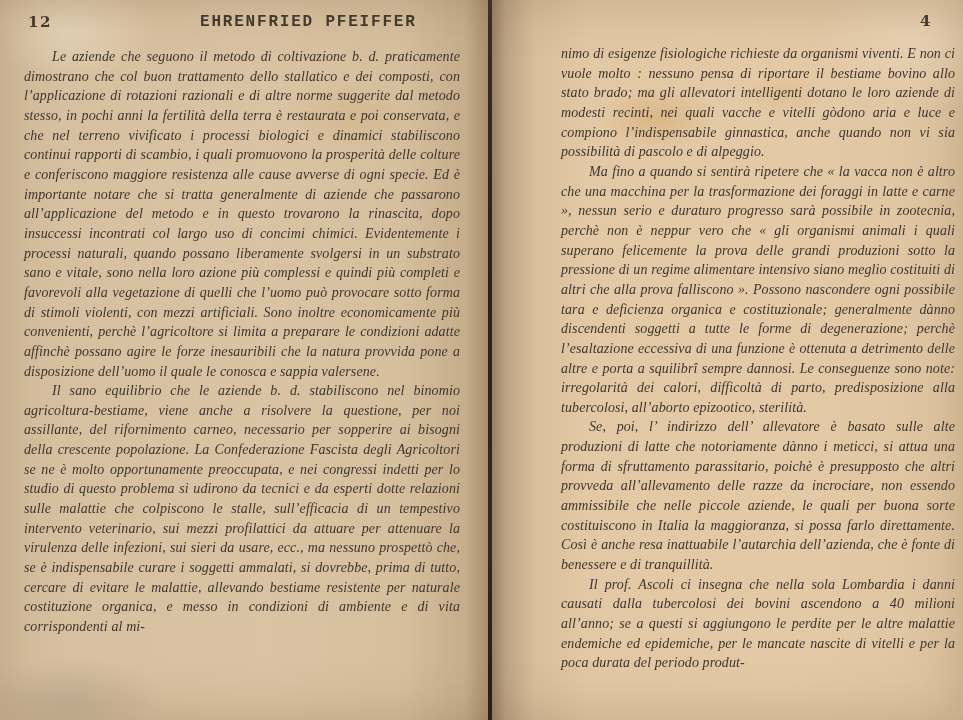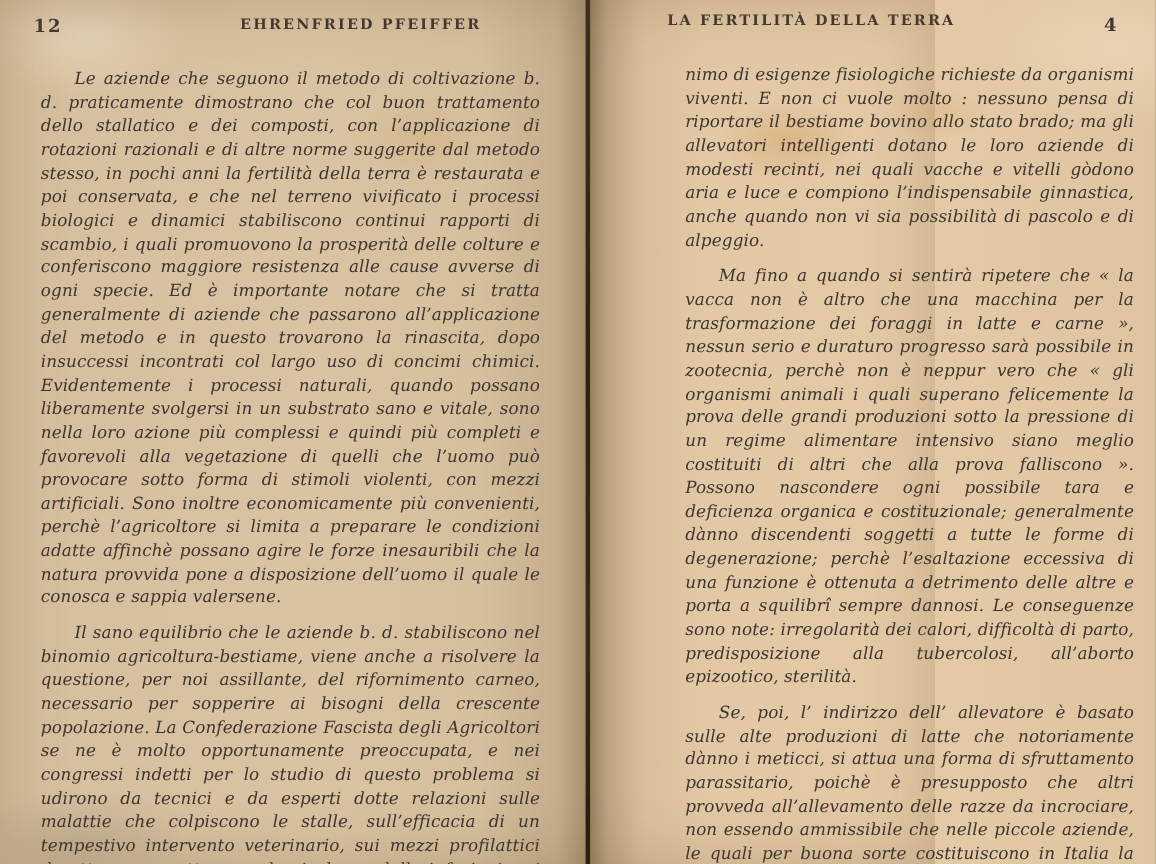--- a/index.html
+++ b/index.html
@@ -5,21 +5,21 @@
   html, body {
     margin: 0;
     padding: 0;
     width: 963px;
     height: 720px;
     overflow: hidden;
     background: #b8a183;
   }
   .book {
     position: relative;
-    width: 779px;
+    width: 963px;
     height: 720px;
     font-family: "DejaVu Serif", "Liberation Serif", serif;
     color: #3c3630;
   }
   .page {
     position: absolute;
     top: 0;
     height: 720px;
     overflow: hidden;
   }
@@ -58,42 +58,43 @@
   .header { position: absolute; top: 0; left: 0; right: 0; height: 40px; }
   .page-num {
     position: absolute;
     font-size: 15px;
     letter-spacing: 1.5px;
     font-weight: 700;
     color: #41392f;
   }
   .running-title {
     position: absolute;
-    font-size: 12px;
+    font-size: 16px;
     font-weight: 700;
     letter-spacing: 1.8px;
     color: #41392f;
     white-space: nowrap;
+    font-family: Liberation Mono, monospace;
   }
   .pn-left  { left: 28px;  top: 13px; }
   .rt-left  { left: 200px; top: 13px; }
   .rt-right { left: 64px;  top: 10px; }
   .pn-right { left: 428px; top: 12px; }
   .text-block {
     position: absolute;
     text-align: justify;
     font-style: italic;
     font-size: 14px;
     line-height: 19.65px;
     letter-spacing: 0.1px;
     color: #3c3630;
   }
   .tb-left  { top: 47px; left: 24px; width: 436px; height: 660px; }
   .tb-right { top: 44px; left: 69px; width: 394px; height: 670px; }
-  .para { margin: 10px; text-indent: 28px; }
+  .para { margin: 0; text-indent: 28px; font-family: Liberation Serif, serif; }
   .para.no-indent { text-indent: 0; }
 </style>
 </head>
 <body>
 
 <div class="book">
 
   <div class="page page-left">
     <div class="header">
       <span class="page-num pn-left">12</span>
@@ -102,21 +103,20 @@
     <div class="text-block tb-left">
       <p class="para">Le aziende che seguono il metodo di coltivazione b. d. praticamente dimostrano che col buon trattamento dello stallatico e dei composti, con l’applicazione di rotazioni razionali e di altre norme suggerite dal metodo stesso, in pochi anni la fertilità della terra è restaurata e poi conservata, e che nel terreno vivificato i processi biologici e dinamici stabiliscono continui rapporti di scambio, i quali promuovono la prosperità delle colture e conferiscono maggiore resistenza alle cause avverse di ogni specie. Ed è importante notare che si tratta generalmente di aziende che passarono all’applicazione del metodo e in questo trovarono la rinascita, dopo insuccessi incontrati col largo uso di concimi chimici. Evidentemente i processi naturali, quando possano liberamente svolgersi in un substrato sano e vitale, sono nella loro azione più complessi e quindi più completi e favorevoli alla vegetazione di quelli che l’uomo può provocare sotto forma di stimoli violenti, con mezzi artificiali. Sono inoltre economicamente più convenienti, perchè l’agricoltore si limita a preparare le condizioni adatte affinchè possano agire le forze inesauribili che la natura provvida pone a disposizione dell’uomo il quale le conosca e sappia valersene.</p>
       <p class="para">Il sano equilibrio che le aziende b. d. stabiliscono nel binomio agricoltura-bestiame, viene anche a risolvere la questione, per noi assillante, del rifornimento carneo, necessario per sopperire ai bisogni della crescente popolazione. La Confederazione Fascista degli Agricoltori se ne è molto opportunamente preoccupata, e nei congressi indetti per lo studio di questo problema si udirono da tecnici e da esperti dotte relazioni sulle malattie che colpiscono le stalle, sull’efficacia di un tempestivo intervento veterinario, sui mezzi profilattici da attuare per attenuare la virulenza delle infezioni, sui sieri da usare, ecc., ma nessuno prospettò che, se è indispensabile curare i soggetti ammalati, si dovrebbe, prima di tutto, cercare di evitare le malattie, allevando bestiame resistente per naturale costituzione organica, e messo in condizioni di ambiente e di vita corrispondenti al mi-</p>
     </div>
   </div>
 
   <div class="gutter"></div>
 
   <div class="page page-right">
     <div class="header">
-      <span class="running-title rt-right">LA FERTILITÀ DELLA TERRA</span>
       <span class="page-num pn-right">4</span>
     </div>
     <div class="text-block tb-right">
       <p class="para no-indent">nimo di esigenze fisiologiche richieste da organismi viventi. E non ci vuole molto : nessuno pensa di riportare il bestiame bovino allo stato brado; ma gli allevatori intelligenti dotano le loro aziende di modesti recinti, nei quali vacche e vitelli gòdono aria e luce e compiono l’indispensabile ginnastica, anche quando non vi sia possibilità di pascolo e di alpeggio.</p>
       <p class="para">Ma fino a quando si sentirà ripetere che « la vacca non è altro che una macchina per la trasformazione dei foraggi in latte e carne », nessun serio e duraturo progresso sarà possibile in zootecnia, perchè non è neppur vero che « gli organismi animali i quali superano felicemente la prova delle grandi produzioni sotto la pressione di un regime alimentare intensivo siano meglio costituiti di altri che alla prova falliscono ». Possono nascondere ogni possibile tara e deficienza organica e costituzionale; generalmente dànno discendenti soggetti a tutte le forme di degenerazione; perchè l’esaltazione eccessiva di una funzione è ottenuta a detrimento delle altre e porta a squilibrî sempre dannosi. Le conseguenze sono note: irregolarità dei calori, difficoltà di parto, predisposizione alla tubercolosi, all’aborto epizootico, sterilità.</p>
       <p class="para">Se, poi, l’ indirizzo dell’ allevatore è basato sulle alte produzioni di latte che notoriamente dànno i meticci, si attua una forma di sfruttamento parassitario, poichè è presupposto che altri provveda all’allevamento delle razze da incrociare, non essendo ammissibile che nelle piccole aziende, le quali per buona sorte costituiscono in Italia la maggioranza, si possa farlo direttamente. Così è anche resa inattuabile l’autarchia dell’azienda, che è fonte di benessere e di tranquillità.</p>
       <p class="para">Il prof. Ascoli ci insegna che nella sola Lombardia i danni causati dalla tubercolosi dei bovini ascendono a 40 milioni all’anno; se a questi si aggiungono le perdite per le altre malattie endemiche ed epidemiche, per le mancate nascite di vitelli e per la poca durata del periodo produt-</p>
     </div>
   </div>
 

